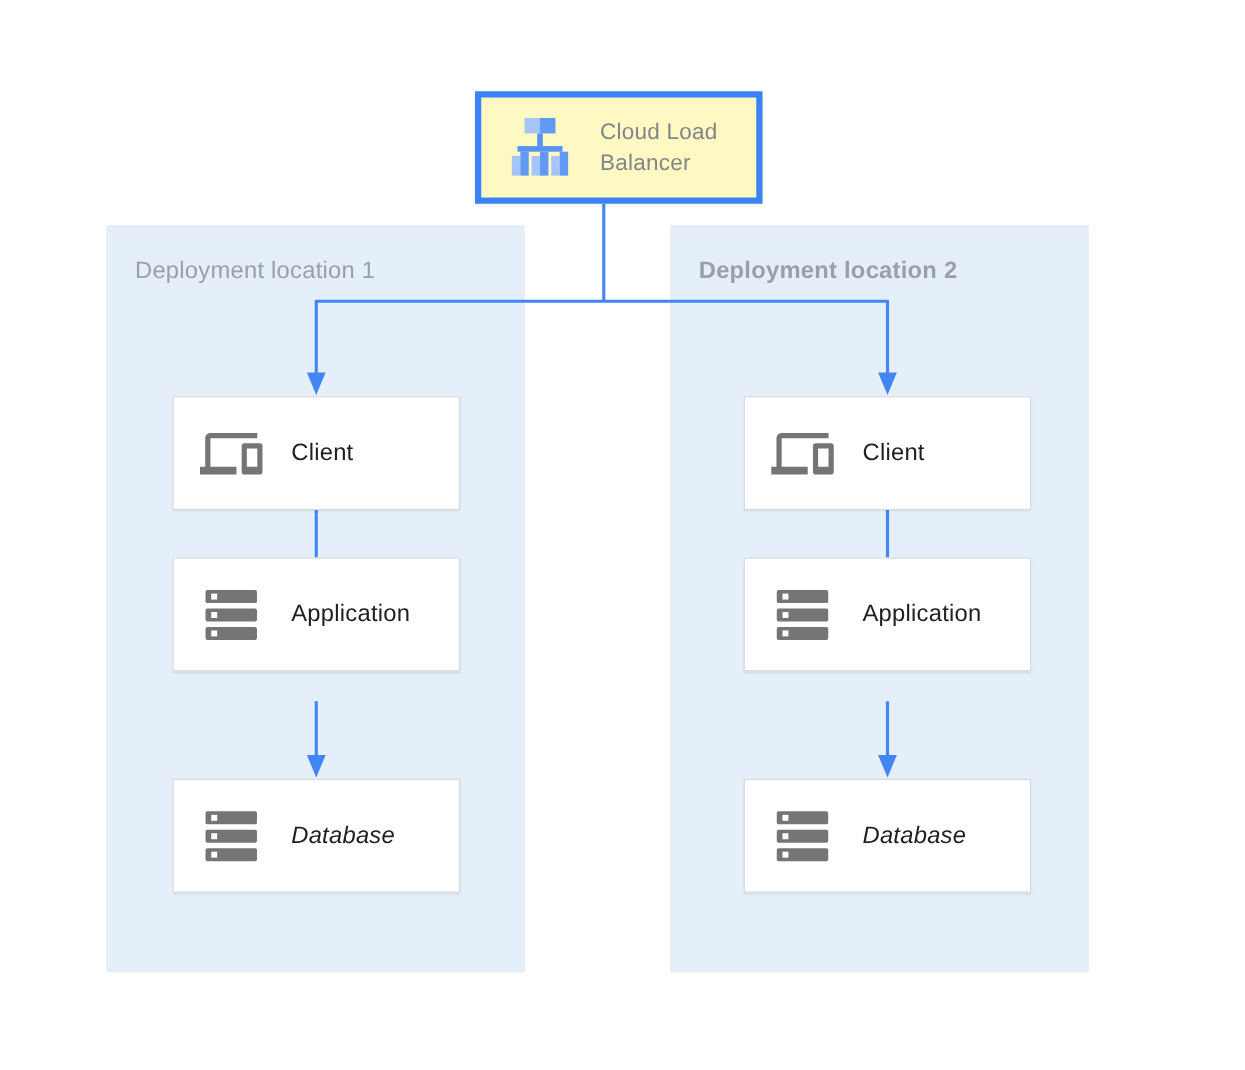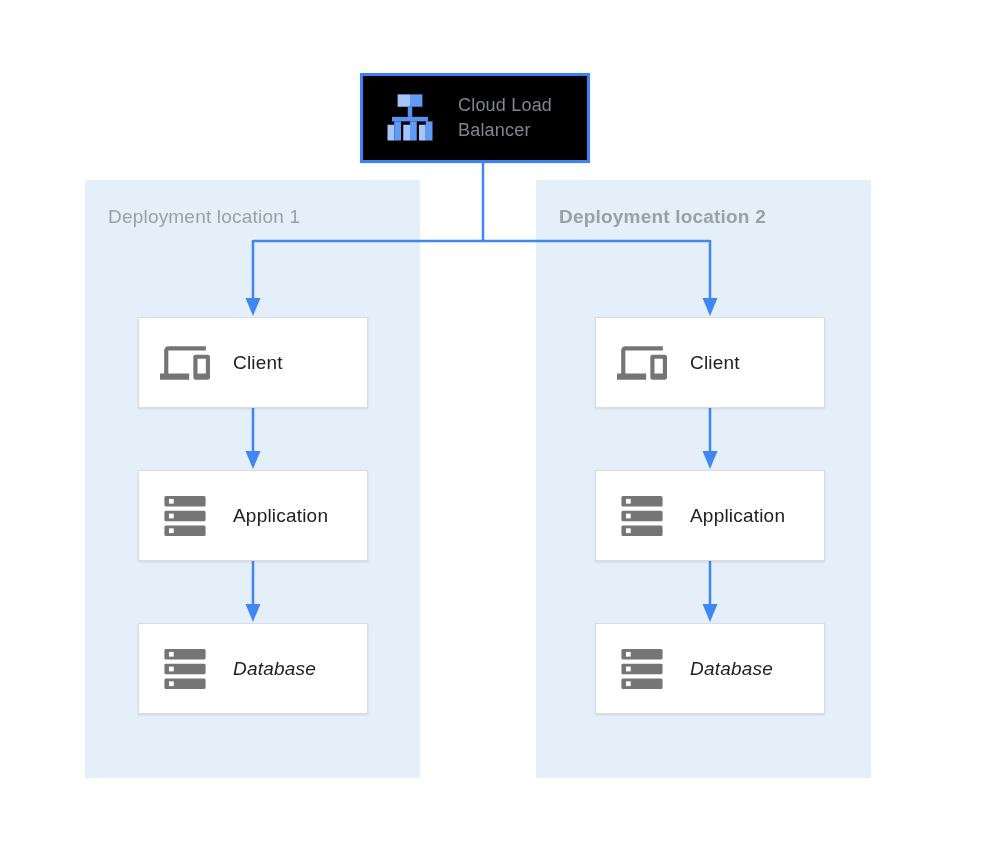--- a/index.html
+++ b/index.html
@@ -32,34 +32,34 @@
     background:#ffffff;
     border:1px solid #DADCE0;
     box-shadow:0 1px 2px rgba(60,64,67,0.14);
     box-sizing:border-box;
     display:flex;
     align-items:center;
     padding-left:14px;
   }
   .lb-node{
     position:absolute;
-    left:360px;top:73px;
+    left:380px;top:73px;
     width:230px;height:90px;
-    background:#000000;
-    border:3px solid #3b82f6;
+    background:#fef9c3;
+    border:5px solid #3b82f6;
     box-shadow:0 1px 2px rgba(60,64,67,0.10);
     box-sizing:border-box;
     display:flex;
     align-items:center;
     padding-left:20px;
   }
   .node-col-left{left:138px;}
   .node-col-right{left:595px;}
   .node-row-1{top:317px;}
-  .node-row-2{top:470px;}
+  .node-row-2{top:446px;}
   .node-row-3{top:623px;font-style:italic;}
   .node-icon{
     width:64px;height:56px;
     display:flex;align-items:center;justify-content:center;
     flex:0 0 auto;
   }
   .node-label{
     margin-left:16px;
     font-size:19px;
     color:#212121;

